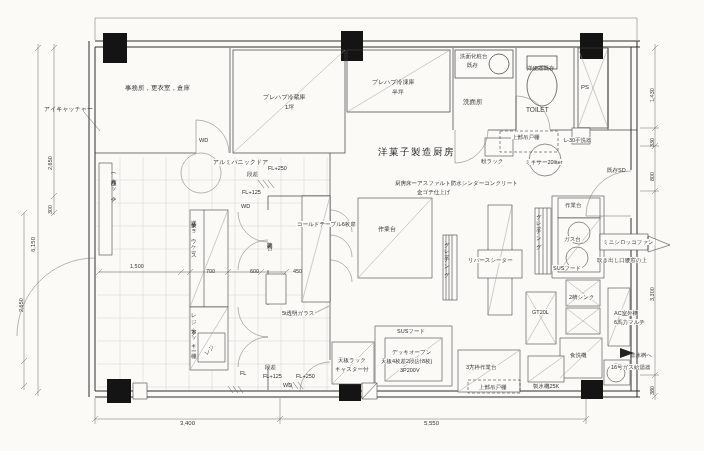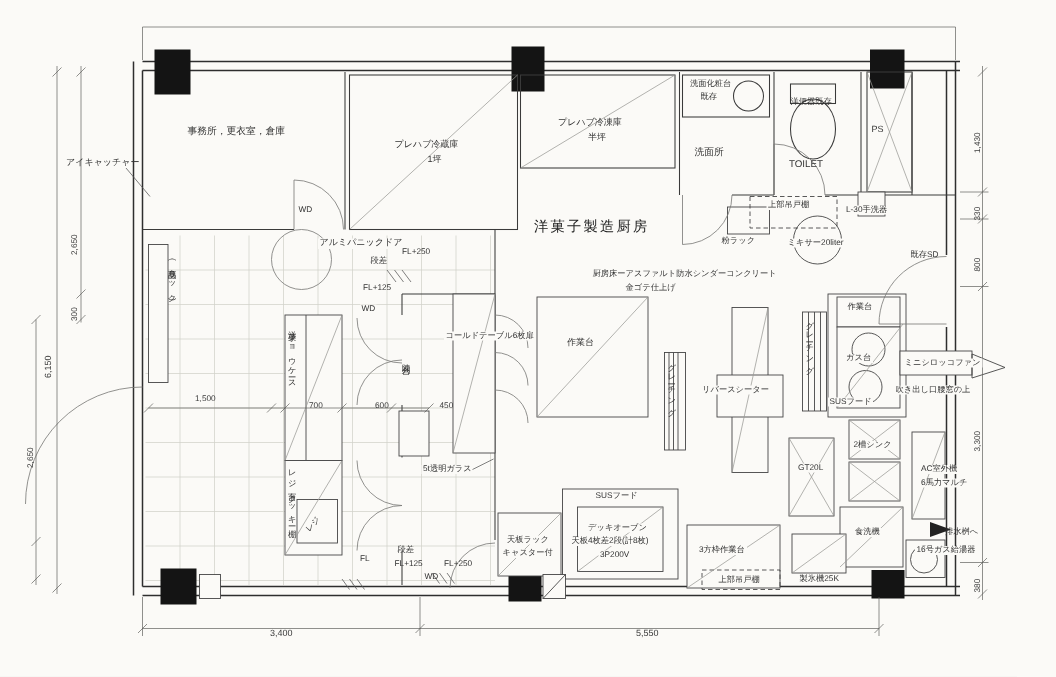--- a/index.html
+++ b/index.html
@@ -160,21 +160,21 @@
 <div class="lbl s55" style="left:467px;top:62px">既存</div>
 <div class="lbl s65" style="left:463px;top:98px">洗面所</div>
 <div class="lbl s55" style="left:527px;top:65px">洋便器既存</div>
 <div class="lbl s65" style="left:526px;top:106px">TOILET</div>
 <div class="lbl" style="left:581px;top:84px">PS</div>
 <div class="lbl s55 bg" style="left:511px;top:134px">上部吊戸棚</div>
 <div class="lbl s55 bg" style="left:563px;top:137px">L-30手洗器</div>
 <div class="lbl s55" style="left:481px;top:158px">粉ラック</div>
 <div class="lbl s55 bg" style="left:524px;top:159px">ミキサー20liter</div>
 <div class="lbl s55" style="left:607px;top:167px">既存SD</div>
-<div class="lbl title" style="left:356px;top:147px">洋菓子製造厨房</div>
+<div class="lbl title" style="left:378px;top:147px">洋菓子製造厨房</div>
 <div class="lbl s55" style="left:395px;top:180px">厨房床ーアスファルト防水シンダーコンクリート</div>
 <div class="lbl s55" style="left:417px;top:189px">金ゴテ仕上げ</div>
 <div class="lbl" style="left:44px;top:106px">アイキャッチャー</div>
 <div class="lbl bg" style="left:212px;top:159px">アルミパニックドア</div>
 <div class="lbl s55" style="left:247px;top:171px">段差</div>
 <div class="lbl s55" style="left:268px;top:165px">FL+250</div>
 <div class="lbl s55" style="left:242px;top:189px">FL+125</div>
 <div class="lbl s55" style="left:199px;top:137px">WD</div>
 <div class="lbl s55 bg" style="left:240px;top:203px">WD</div>
 <div class="lbl s55 bg" style="left:296px;top:221px">コールドテーブル6枚扉</div>

